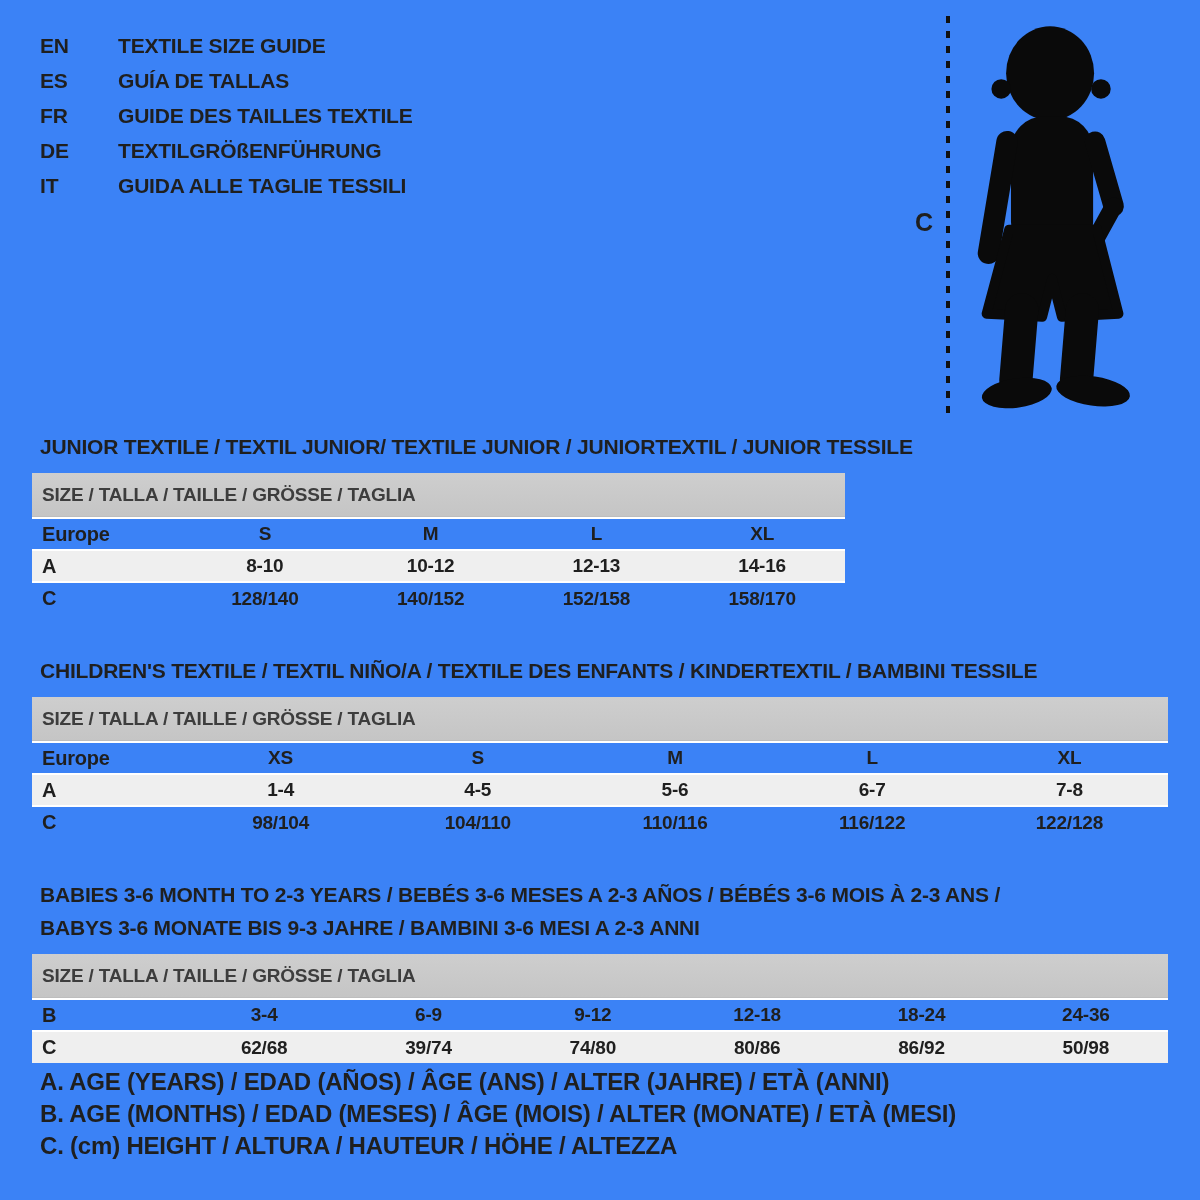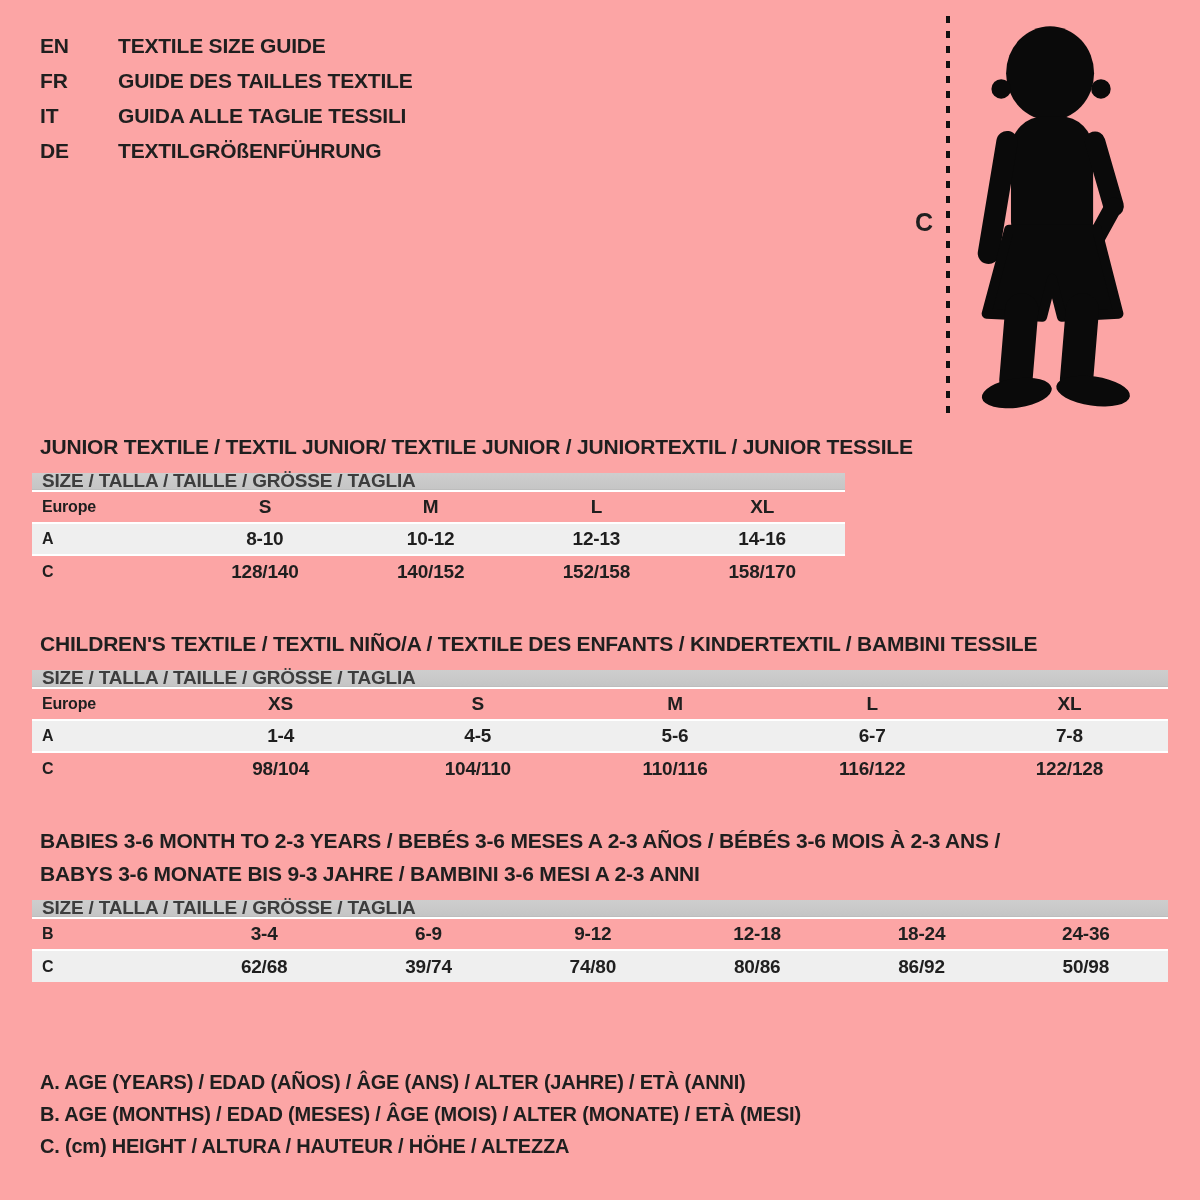--- a/index.html
+++ b/index.html
@@ -1,21 +1,21 @@
 <!DOCTYPE html>
 <html><head>
 <meta charset="utf-8">
 <style>
   * { margin: 0; padding: 0; box-sizing: border-box; }
   html, body { background: #ffffff; }
   .page {
     position: relative;
     width: 1200px;
     height: 1200px;
-    background: #fca5a5;
+    background: #3b82f6;
     font-family: "Liberation Sans", sans-serif;
     font-weight: bold;
     color: #1f1f1f;
     overflow: hidden;
     letter-spacing: -0.2px;
     padding-left: 7px;
   }
 
   
   .lang-block { position: absolute; left: 40px; top: 34px; }
@@ -28,21 +28,21 @@
   .c-label { position: absolute; left: 15px; top: 208px; font-size: 25px; }
   .dash-line { position: absolute; left: 944px; top: 16px; }
   .toddler { position: absolute; left: 966px; top: 16px; }
 
   
   .sections { position: absolute; left: 32px; top: 430px; width: 1136px; }
   .section { margin-bottom: 40px; }
   .sec-heading-line { font-size: 21px; line-height: 33px; margin-left: 8px; white-space: nowrap; }
   .sec-heading { margin-bottom: 10px; }
   .size-bar {
-    height: 17px;
+    height: 44px;
     background: linear-gradient(#cecece, #c5c5c5);
     border-bottom: 1px solid #bdbdbd;
     display: flex;
     align-items: center;
     padding-left: 10px;
     font-size: 19px;
     color: #3d3d3d;
     width: 100%;
   }
   .section-junior .size-bar, .section-junior .size-table { width: 813px; }
@@ -51,51 +51,55 @@
   .size-table tr { border-top: 2px solid #ffffff; }
   .size-table tr.shaded { background: #efefef; }
   .size-table th, .size-table td {
     height: 32px;
     font-size: 19px;
     font-weight: bold;
     text-align: center;
     vertical-align: middle;
     padding: 0;
   }
-  .size-table th.label-cell { text-align: left; padding-left: 10px; font-size: 16px; }
+  .size-table th.label-cell { text-align: left; padding-left: 10px; font-size: 20px; }
 
   
   .legend { position: absolute; left: 40px; top: 1066px; }
-  .legend-line { font-size: 20px; line-height: 32px; white-space: nowrap; }
+  .legend-line { font-size: 24px; line-height: 32px; white-space: nowrap; }
 </style>
 </head>
 <body>
 
 <div class="page">
 
   <div class="lang-block" id="langList">
   <div class="lang-row">
     <div class="lang-code">EN</div>
     <div class="lang-title">TEXTILE SIZE GUIDE</div>
   </div>
 
+  <div class="lang-row">
+    <div class="lang-code">ES</div>
+    <div class="lang-title">GUÍA DE TALLAS</div>
+  </div>
 
   <div class="lang-row">
     <div class="lang-code">FR</div>
     <div class="lang-title">GUIDE DES TAILLES TEXTILE</div>
   </div>
 
   <div class="lang-row">
+    <div class="lang-code">DE</div>
+    <div class="lang-title">TEXTILGRÖßENFÜHRUNG</div>
+  </div>
+
+  <div class="lang-row">
     <div class="lang-code">IT</div>
     <div class="lang-title">GUIDA ALLE TAGLIE TESSILI</div>
-  </div>
-
-  <div class="lang-row">
-    <div class="lang-code">DE</div>
-    <div class="lang-title">TEXTILGRÖßENFÜHRUNG</div>
   </div>
 </div>
 
   <div class="figure-area">
     <div class="c-label">C</div>
   </div>
 
   <svg class="dash-line" width="8" height="400">
     <line x1="4" y1="0" x2="4" y2="400" stroke="#111111" stroke-width="4" stroke-dasharray="7 8"></line>
   </svg>

